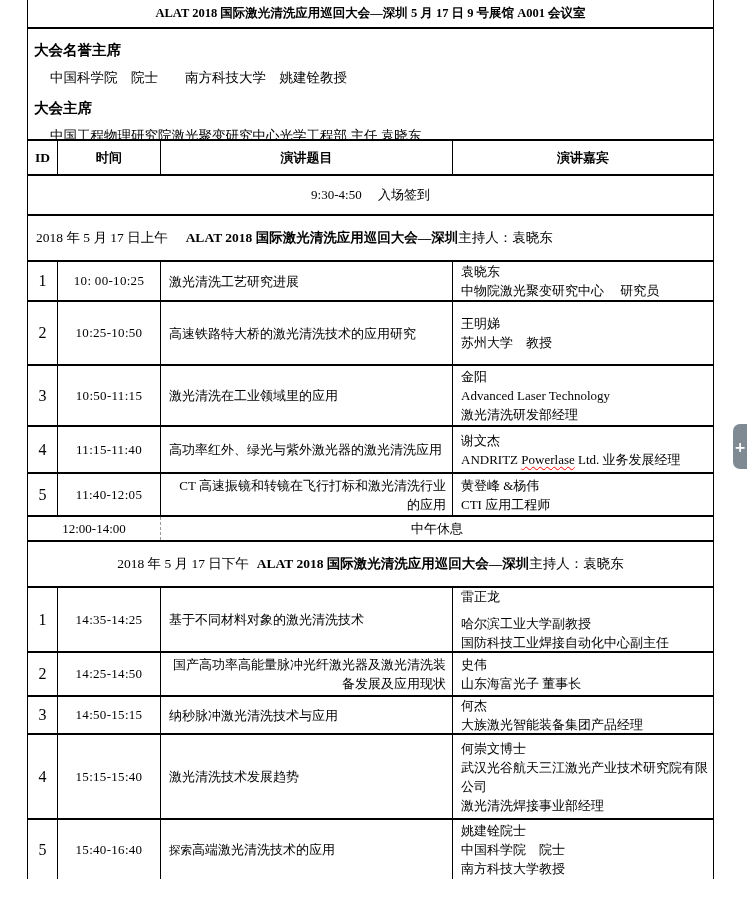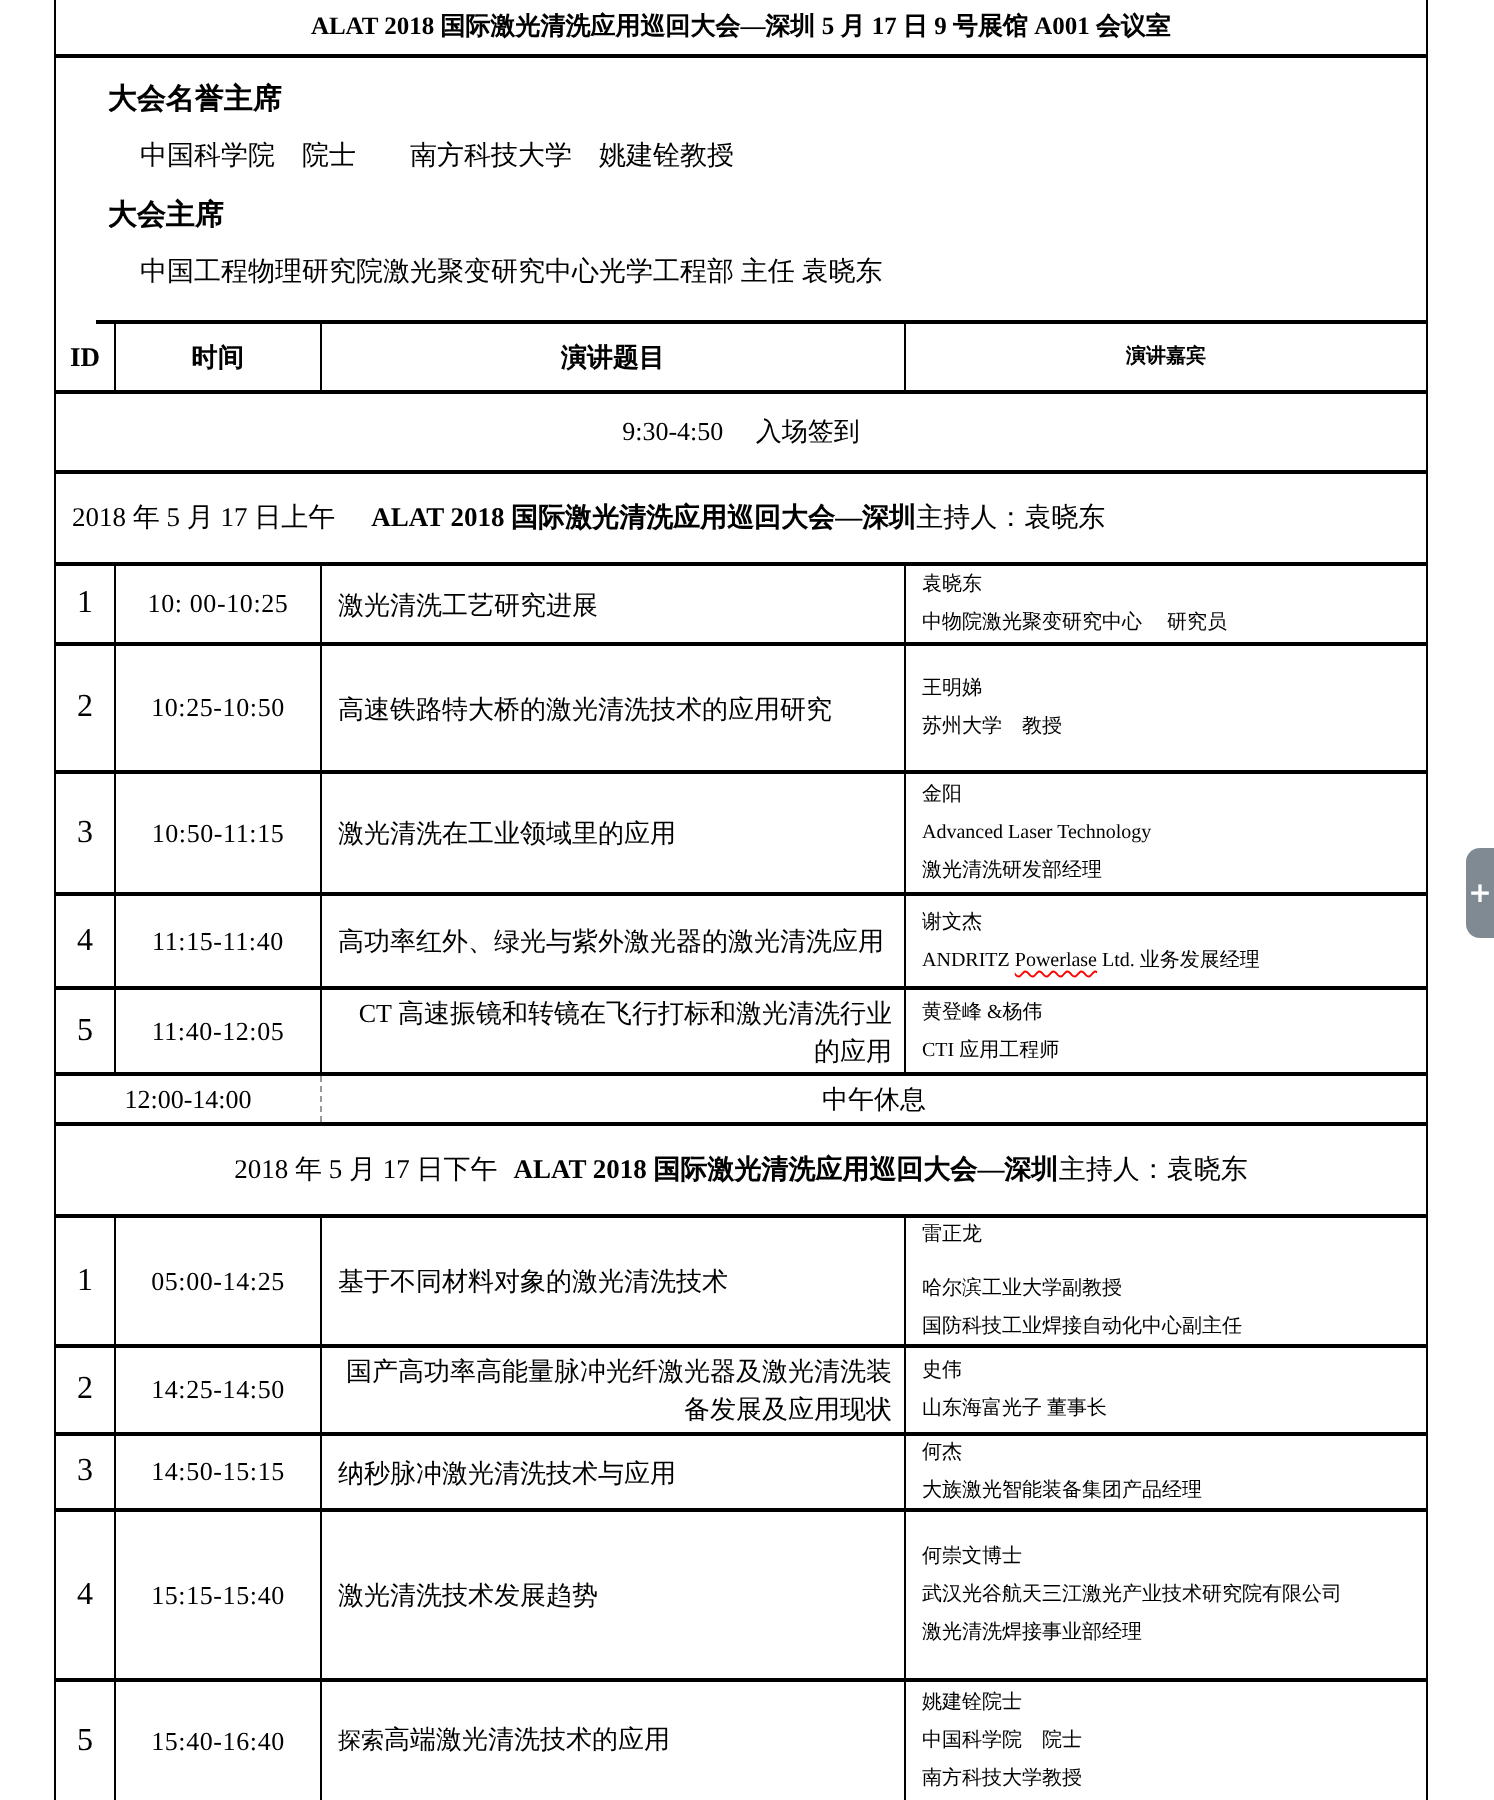--- a/index.html
+++ b/index.html
@@ -8,24 +8,24 @@
   .doc { position:absolute; left:27px; top:0; width:687px;
     border-left:1px solid #000; border-right:1px solid #000; }
   .row { border-bottom:2px solid #000; overflow:hidden; position:relative; }
   .flexrow { display:flex; }
   .cell { height:100%; display:flex; align-items:center; overflow:hidden; }
   .vline { border-right:1px solid #000; }
   .c-id    { width:30px;  justify-content:center; }
   .c-time  { width:103px; justify-content:center; font-size:13px; letter-spacing:0.3px; }
   .c-topic { width:292px; padding:2px 6px 2px 8px; font-size:13px; line-height:19px;text-align:right; }
   .c-guest { width:260px; padding:2px 4px 2px 8px; flex-direction:column;
-             align-items:flex-start; justify-content:center; font-size:10px; line-height:19px; }
+             align-items:flex-start; justify-content:center; font-size:13px; line-height:19px; }
   .title-row { height:29px; display:flex; align-items:center; justify-content:center;
     font-weight:bold; font-size:12.5px; }
-  .chairs { height:133px; padding:9px 8px 0 6px;margin-left:20px; }
+  .chairs { height:112px; padding:9px 8px 0 6px; }
   .chairs .lbl { font-weight:bold; font-size:14.5px; line-height:24px; margin-bottom:5px; }
   .chairs .val { font-size:13.5px; line-height:22px; margin:0 0 7px 16px; }
   .thead { height:35px; font-weight:bold; font-size:13.5px; }
   .thead .cell { justify-content:center; padding:0; }
   .signin { height:40px; display:flex; align-items:center; justify-content:center; font-size:13px; }
   .session { height:46px; display:flex; align-items:center; font-size:13.5px; padding-left:8px; }
   .session.centered { justify-content:center; padding-left:0; }
   .session .ev { font-weight:bold; margin:0 0 0 18px; }
   .session.centered .ev { margin-left:8px; }
   .gname { font-weight:normal; }
@@ -143,21 +143,21 @@
   </div>
 
   <div class="row session centered">
     <span>2018 年 5 月 17 日下午</span>
     <span class="ev">ALAT 2018 国际激光清洗应用巡回大会—深圳</span>
     <span>主持人：袁晓东</span>
   </div>
 
   <div class="row flexrow" style="height:65px">
     <div class="cell c-id vline">1</div>
-    <div class="cell c-time vline">05:00-14:25</div>
+    <div class="cell c-time vline">14:35-14:25</div>
     <div class="cell c-topic vline">
         <span class="topline">基于不同材料对象的激光清洗技术</span>
       </div>
     <div class="cell c-guest gap-after-name">
       <div class="gname">雷正龙</div>
       <div>哈尔滨工业大学副教授</div>
       <div>国防科技工业焊接自动化中心副主任</div>
     </div>
   </div>
 

